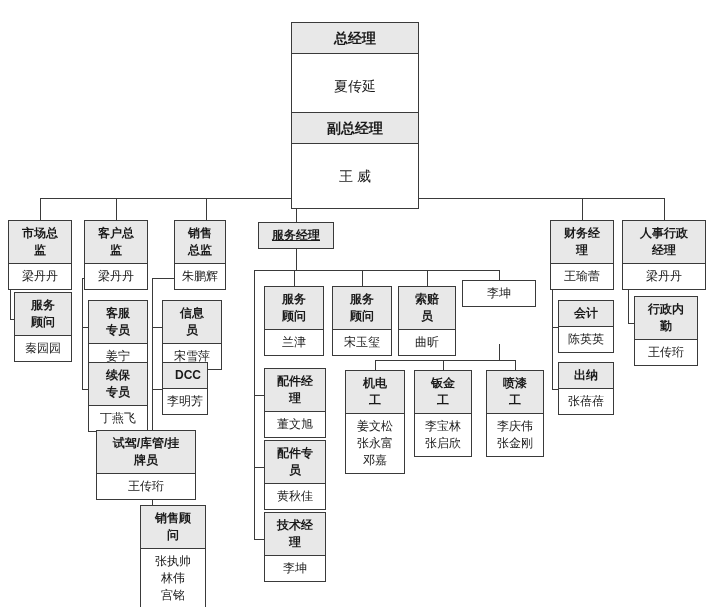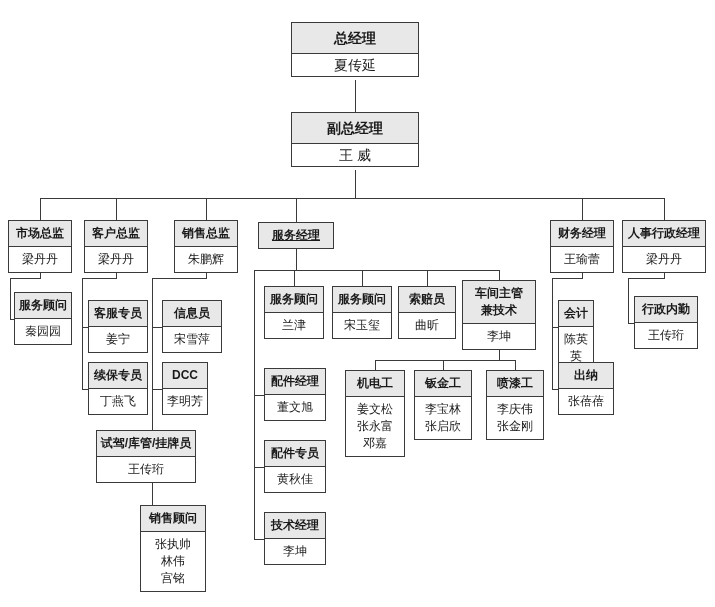--- a/index.html
+++ b/index.html
@@ -27,31 +27,31 @@
     border: 1px solid #3a3a3a;
     background: #ffffff;
     text-align: center;
   }
   .hd {
     background: #e8e8e8;
     border-bottom: 1px solid #3a3a3a;
     font-weight: bold;
     font-size: 12px;
     line-height: 17px;
-    padding: 4px 0;
+    padding: 4px 12px;
   }
   .bd {
     background: #ffffff;
     font-size: 12px;
     line-height: 17px;
     padding: 4px 1px;
   }
   .box.single .hd { border-bottom: none; text-decoration: underline; }
   .box.lg .hd { font-size: 14px; line-height: 20px; padding: 5px 2px; }
-  .box.lg .bd { font-size: 14px; line-height: 20px; padding: 1px 2px; }
+  .box.lg .bd { font-size: 14px; line-height: 20px; padding: 22px 2px; }
 </style>
 </head>
 <body>
 
 <div class="canvas">
 
   <svg class="lines" width="715" height="607" shape-rendering="crispEdges">
     <path fill="none" stroke="#3a3a3a" stroke-width="1" d="
       M355,80 V115
       M355,170 V198
@@ -84,21 +84,21 @@
   <div class="box" style="left:8px;top:220px;width:64px">
     <div class="hd">市场总监</div>
     <div class="bd">梁丹丹</div>
   </div>
 
   <div class="box" style="left:84px;top:220px;width:64px">
     <div class="hd">客户总监</div>
     <div class="bd">梁丹丹</div>
   </div>
 
-  <div class="box" style="left:174px;top:220px;width:64px">
+  <div class="box" style="left:174px;top:220px;width:52px">
     <div class="hd">销售总监</div>
     <div class="bd">朱鹏辉</div>
   </div>
 
   <div class="box single" style="left:258px;top:222px;width:76px">
     <div class="hd">服务经理</div>
   </div>
 
   <div class="box" style="left:550px;top:220px;width:64px">
     <div class="hd">财务经理</div>
@@ -158,24 +158,20 @@
     <div class="hd">服务顾问</div>
     <div class="bd">宋玉玺</div>
   </div>
 
   <div class="box" style="left:398px;top:286px;width:58px">
     <div class="hd">索赔员</div>
     <div class="bd">曲昕</div>
   </div>
 
   <div class="box" style="left:462px;top:280px;width:74px">
-    <div class="hd">
-      <div>车间主管</div>
-      <div>兼技术</div>
-    </div>
     <div class="bd">李坤</div>
   </div>
 
   <div class="box" style="left:345px;top:370px;width:60px">
     <div class="hd">机电工</div>
     <div class="bd">
       <div>姜文松</div>
       <div>张永富</div>
       <div>邓嘉</div>
     </div>
@@ -205,21 +201,21 @@
   <div class="box" style="left:264px;top:440px;width:62px">
     <div class="hd">配件专员</div>
     <div class="bd">黄秋佳</div>
   </div>
 
   <div class="box" style="left:264px;top:512px;width:62px">
     <div class="hd">技术经理</div>
     <div class="bd">李坤</div>
   </div>
 
-  <div class="box" style="left:558px;top:300px;width:36px">
+  <div class="box" style="left:558px;top:300px;width:56px">
     <div class="hd">会计</div>
     <div class="bd">陈英英</div>
   </div>
 
   <div class="box" style="left:558px;top:362px;width:56px">
     <div class="hd">出纳</div>
     <div class="bd">张蓓蓓</div>
   </div>
 
   <div class="box" style="left:634px;top:296px;width:64px">

